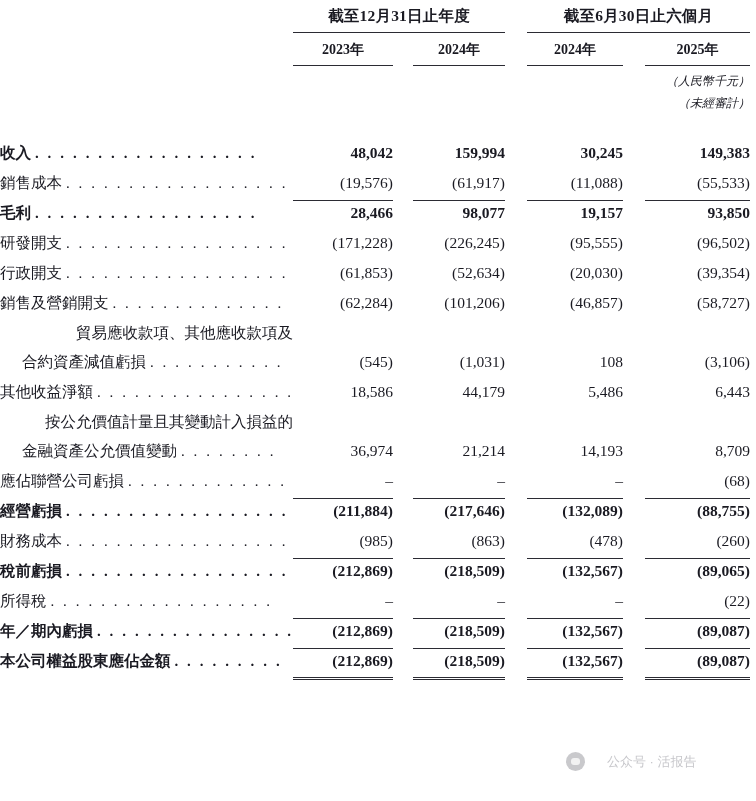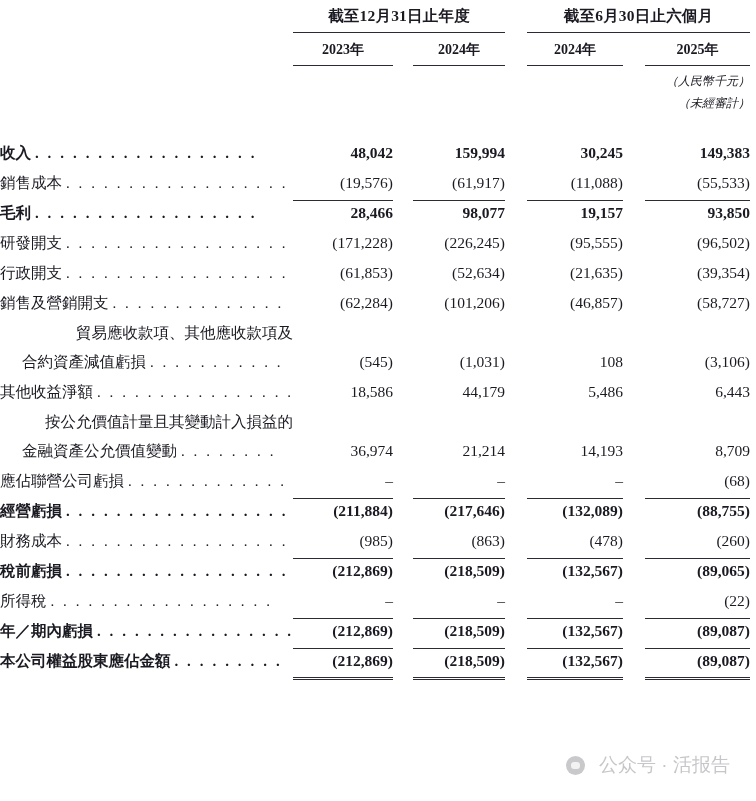--- a/index.html
+++ b/index.html
@@ -106,26 +106,26 @@
 
   
   td.num.ul, td.num.dbl { padding-bottom: 5px; }
 
   
   .watermark {
     position: absolute;
     left: 566px;
     top: 752px;
     font-family: "Liberation Sans", "DejaVu Sans", sans-serif;
-    font-size: 19px;
+    font-size: 13px;
     color: rgba(120,120,128,0.42);
     white-space: nowrap;
     display: flex;
     align-items: center;
-    gap: 14px;
+    gap: 22px;
     pointer-events: none;
   }
   .watermark .wm-badge {
     width: 19px; height: 19px;
     border-radius: 50%;
     background: rgba(120,120,128,0.40);
     display: inline-block;
     position: relative;
   }
   .watermark .wm-badge::after {
@@ -237,21 +237,21 @@
           <td></td>
           <td class="num">(96,502)</td>
           <td></td>
         </tr>
         <tr class="r">
           <td class="label"><span>行政開支</span> <span class="leader">. . . . . . . . . . . . . . . . . .</span></td>
           <td class="num">(61,853)</td>
           <td></td>
           <td class="num">(52,634)</td>
           <td></td>
-          <td class="num">(21,635)</td>
+          <td class="num">(20,030)</td>
           <td></td>
           <td class="num">(39,354)</td>
           <td></td>
         </tr>
         <tr class="r">
           <td class="label"><span>銷售及營銷開支</span> <span class="leader">. . . . . . . . . . . . . .</span></td>
           <td class="num">(62,284)</td>
           <td></td>
           <td class="num">(101,206)</td>
           <td></td>

